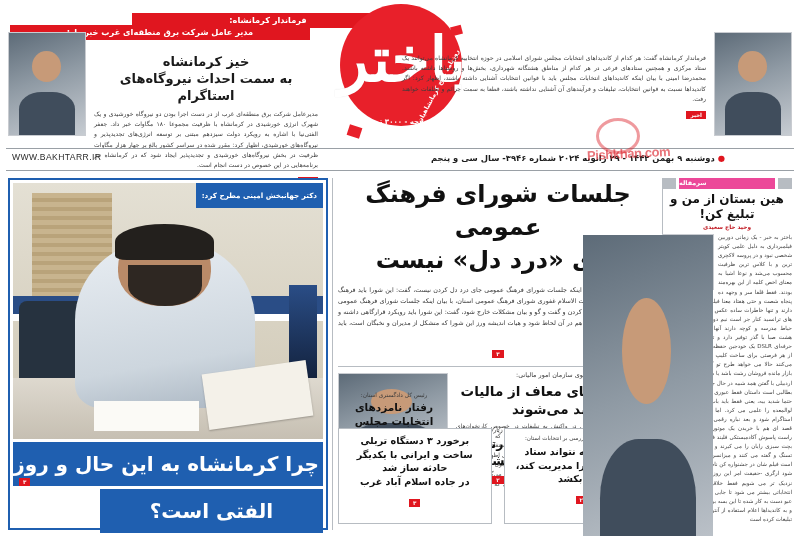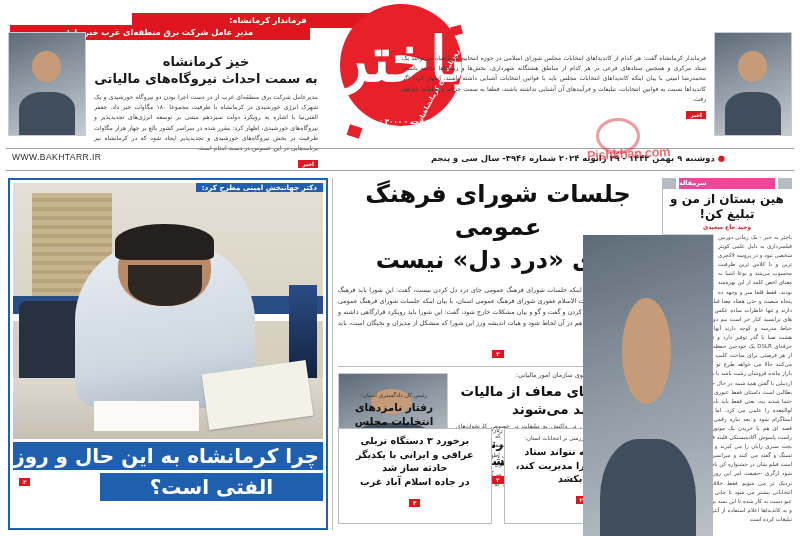--- a/index.html
+++ b/index.html
@@ -266,21 +266,21 @@
     overflow: hidden;
     background: #cdd6dd;
   }
   .pkg-kicker {
     position: absolute;
     top: 0; right: 0;
     background: #1f5fb0;
     color: #fff;
     font-size: 7.2px;
     font-weight: bold;
-    padding: 0 6px;
+    padding: 8px 6px;
     z-index: 3;
   }
   .scene-wall   { position:absolute; inset:0; background:linear-gradient(180deg,#e4e0d4 0%,#d8d2c2 55%,#cfc8b6 100%); }
   .scene-blind  { position:absolute; top:4%; left:6%; width:26%; height:40%; background:repeating-linear-gradient(180deg,#c8b48e 0 5px,#b9a37a 5px 9px); }
   .scene-stripe { position:absolute; top:44%; left:0; width:100%; height:7%; background:#2a4d86; }
   .scene-stripe2{ position:absolute; top:51%; left:0; width:100%; height:3%; background:#ffffff; }
   .scene-desk   { position:absolute; bottom:0; left:0; width:100%; height:24%; background:linear-gradient(180deg,#ded9cf,#c6bfb2); }
   .scene-chair  { position:absolute; bottom:20%; left:2%; width:22%; height:34%; background:#26323f; border-radius:8px 8px 0 0; }
   .scene-flag   { position:absolute; bottom:22%; right:2%; width:9%; height:38%; background:linear-gradient(180deg,#2a4d86,#12203a); }
   .scene-man    { position:absolute; bottom:12%; left:20%; width:58%; height:66%; background:linear-gradient(170deg,#e9eef3 0%,#cdd6de 70%,#aab6c2 100%); border-radius:48% 48% 14% 14%; }
@@ -293,21 +293,21 @@
   .pkg-head {
     margin-top: 3px;
   }
   .pkg-head-line {
     background: #1f5fb0;
     color: #ffffff;
     font-size: 20px;
     font-weight: bold;
     text-align: center;
     line-height: 28px;
-    padding: 0 4px;
+    padding: 8px 4px;
     white-space: nowrap;
     overflow: hidden;
   }
   .pkg-head-line.two {
     margin-top: 3px;
     width: 72%;
     margin-right: 0;
     margin-left: auto;
   }
   .pkg-badge-wrap {
@@ -512,21 +512,21 @@
       </div>
     </div>
 
     <div class="topstory left">
       <div class="ts-photo">
         <div class="face"></div>
       </div>
       <div class="ts-body">
         <div class="ts-head">
           <div>خیز کرمانشاه</div>
-          <div>به سمت احداث نیروگاه‌های مالیاتی</div>
+          <div>به سمت احداث نیروگاه‌های استاگرام</div>
         </div>
         <div class="ts-text">مدیرعامل شرکت برق منطقه‌ای غرب از در دست اجرا بودن دو نیروگاه خورشیدی و یک شهرک انرژی خورشیدی در کرمانشاه با ظرفیت مجموعا ۱۸۰ مگاوات خبر داد. جعفر الفتی‌نیا با اشاره به رویکرد دولت سیزدهم مبتنی بر توسعه انرژی‌های تجدیدپذیر و نیروگاه‌های خورشیدی، اظهار کرد: مقرر شده در سراسر کشور بالغ بر چهار هزار مگاوات ظرفیت در بخش نیروگاه‌های خورشیدی و تجدیدپذیر ایجاد شود که در کرمانشاه نیز برنامه‌هایی در این خصوص در دست انجام است.</div>
         <span class="badge">اخبر</span>
       </div>
     </div>
   </div>
 
   <div class="rule rule-1"></div>
   <div class="site-url">WWW.BAKHTARR.IR</div>
   <div class="dateline">
@@ -623,21 +623,21 @@
             <div>انتخاباتی‌اش را مدیریت کند،</div>
             <div>کنار بکشد</div>
           </div>
           <div class="bb-badge">
             <span class="badge">۲</span>
           </div>
         </div>
         <div class="bot-box b">
           <div class="bb-head">
             <div>برخورد ۳ دستگاه تریلی</div>
-            <div>عراقی و ایرانی با یکدیگر</div>
+            <div>ساخت و ایرانی با یکدیگر</div>
             <div>حادثه ساز شد</div>
             <div>در جاده اسلام آباد غرب</div>
           </div>
           <div class="bb-badge">
             <span class="badge">۳</span>
           </div>
         </div>
       </div>
     </div>
 

